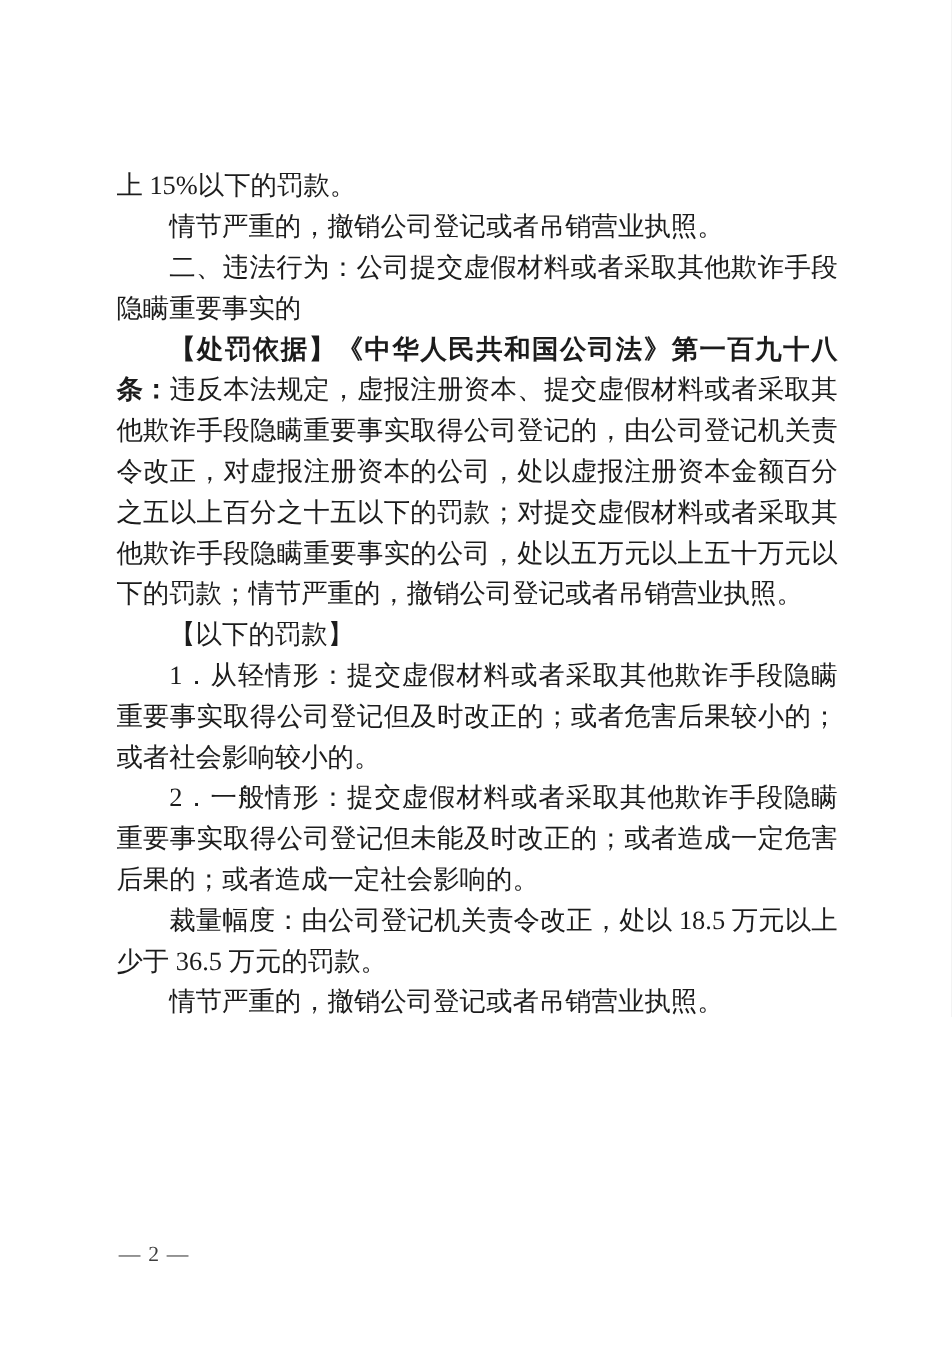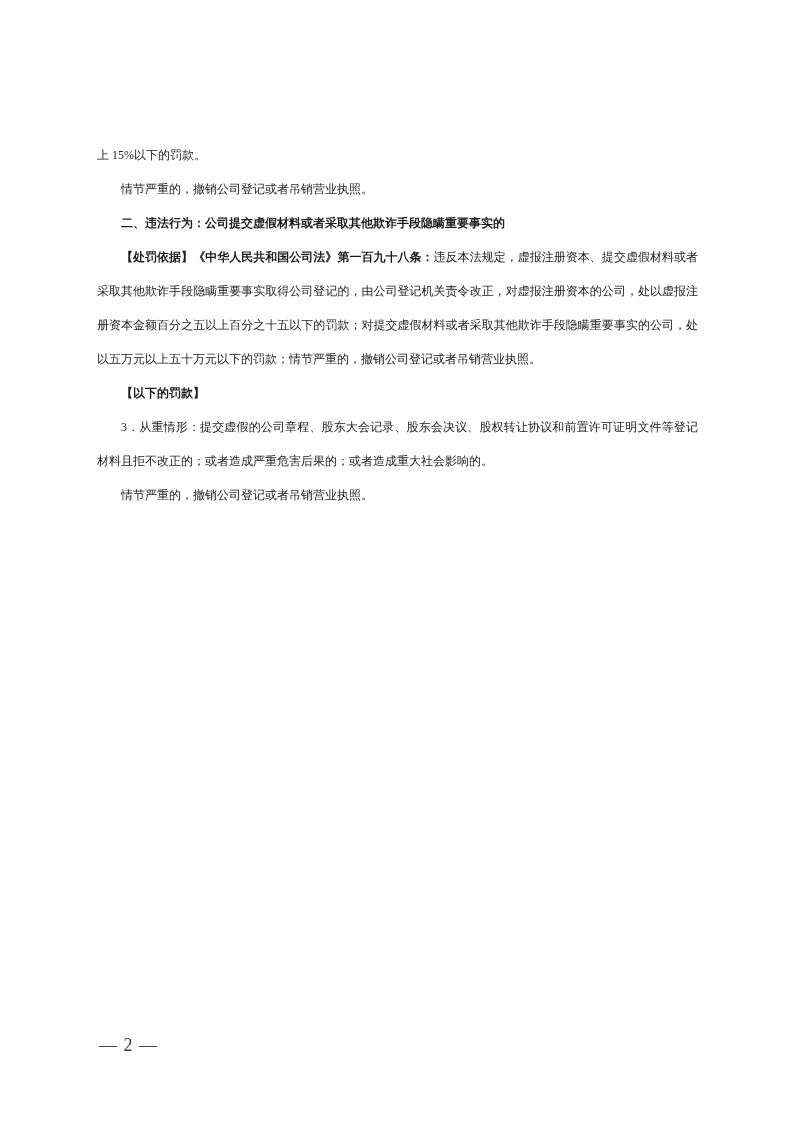--- a/index.html
+++ b/index.html
@@ -14,31 +14,31 @@
     font-family: "Liberation Serif", "DejaVu Serif", serif;
     color: #1c1c1c;
   }
   .content {
     position: absolute;
     left: 97px;
     top: 138px;
     width: 601px;
   }
   .content p {
-    font-size: 12px;
+    font-size: 22px;
     line-height: 34px;
     text-align: justify;
     text-indent: 2em;
   }
   .content p.no-indent {
     text-indent: 0;
   }
   .heiti {
     font-family: "Liberation Sans", "DejaVu Sans", sans-serif;
-    font-weight: 700;
+    font-weight: 400;
   }
   .bold-lead {
     font-family: Liberation Serif, serif;
     font-weight: 700;
   }
   .footer {
     position: absolute;
     left: 99px;
     top: 1033px;
     font-size: 18px;
@@ -50,17 +50,19 @@
 </head>
 <body>
 
 <div class="page">
   <div class="content">
     <p class="no-indent">上 15%以下的罚款。</p>
     <p>情节严重的，撤销公司登记或者吊销营业执照。</p>
     <p class="heiti">二、违法行为：公司提交虚假材料或者采取其他欺诈手段隐瞒重要事实的</p>
     <p><span class="bold-lead">【处罚依据】《中华人民共和国公司法》第一百九十八条：</span><span>违反本法规定，虚报注册资本、提交虚假材料或者采取其他欺诈手段隐瞒重要事实取得公司登记的，由公司登记机关责令改正，对虚报注册资本的公司，处以虚报注册资本金额百分之五以上百分之十五以下的罚款；对提交虚假材料或者采取其他欺诈手段隐瞒重要事实的公司，处以五万元以上五十万元以下的罚款；情节严重的，撤销公司登记或者吊销营业执照。</span></p>
     <p class="heiti">【以下的罚款】</p>
-    <p>3．从重情形：提交虚假的公司章程、股东大会记录、股东会决议、股权转让协议和前置许可证明文件等登记材料且拒不改正的；或者造成严重危害后果的；或者造成重大社会影响的。</p>
+    <p>1．从轻情形：提交虚假材料或者采取其他欺诈手段隐瞒重要事实取得公司登记但及时改正的；或者危害后果较小的；或者社会影响较小的。</p>
+    <p>2．一般情形：提交虚假材料或者采取其他欺诈手段隐瞒重要事实取得公司登记但未能及时改正的；或者造成一定危害后果的；或者造成一定社会影响的。</p>
+    <p>裁量幅度：由公司登记机关责令改正，处以 18.5 万元以上少于 36.5 万元的罚款。</p>
     <p>情节严重的，撤销公司登记或者吊销营业执照。</p>
   </div>
   <div class="footer">— 2 —</div>
 </div>
 
 </body></html>

